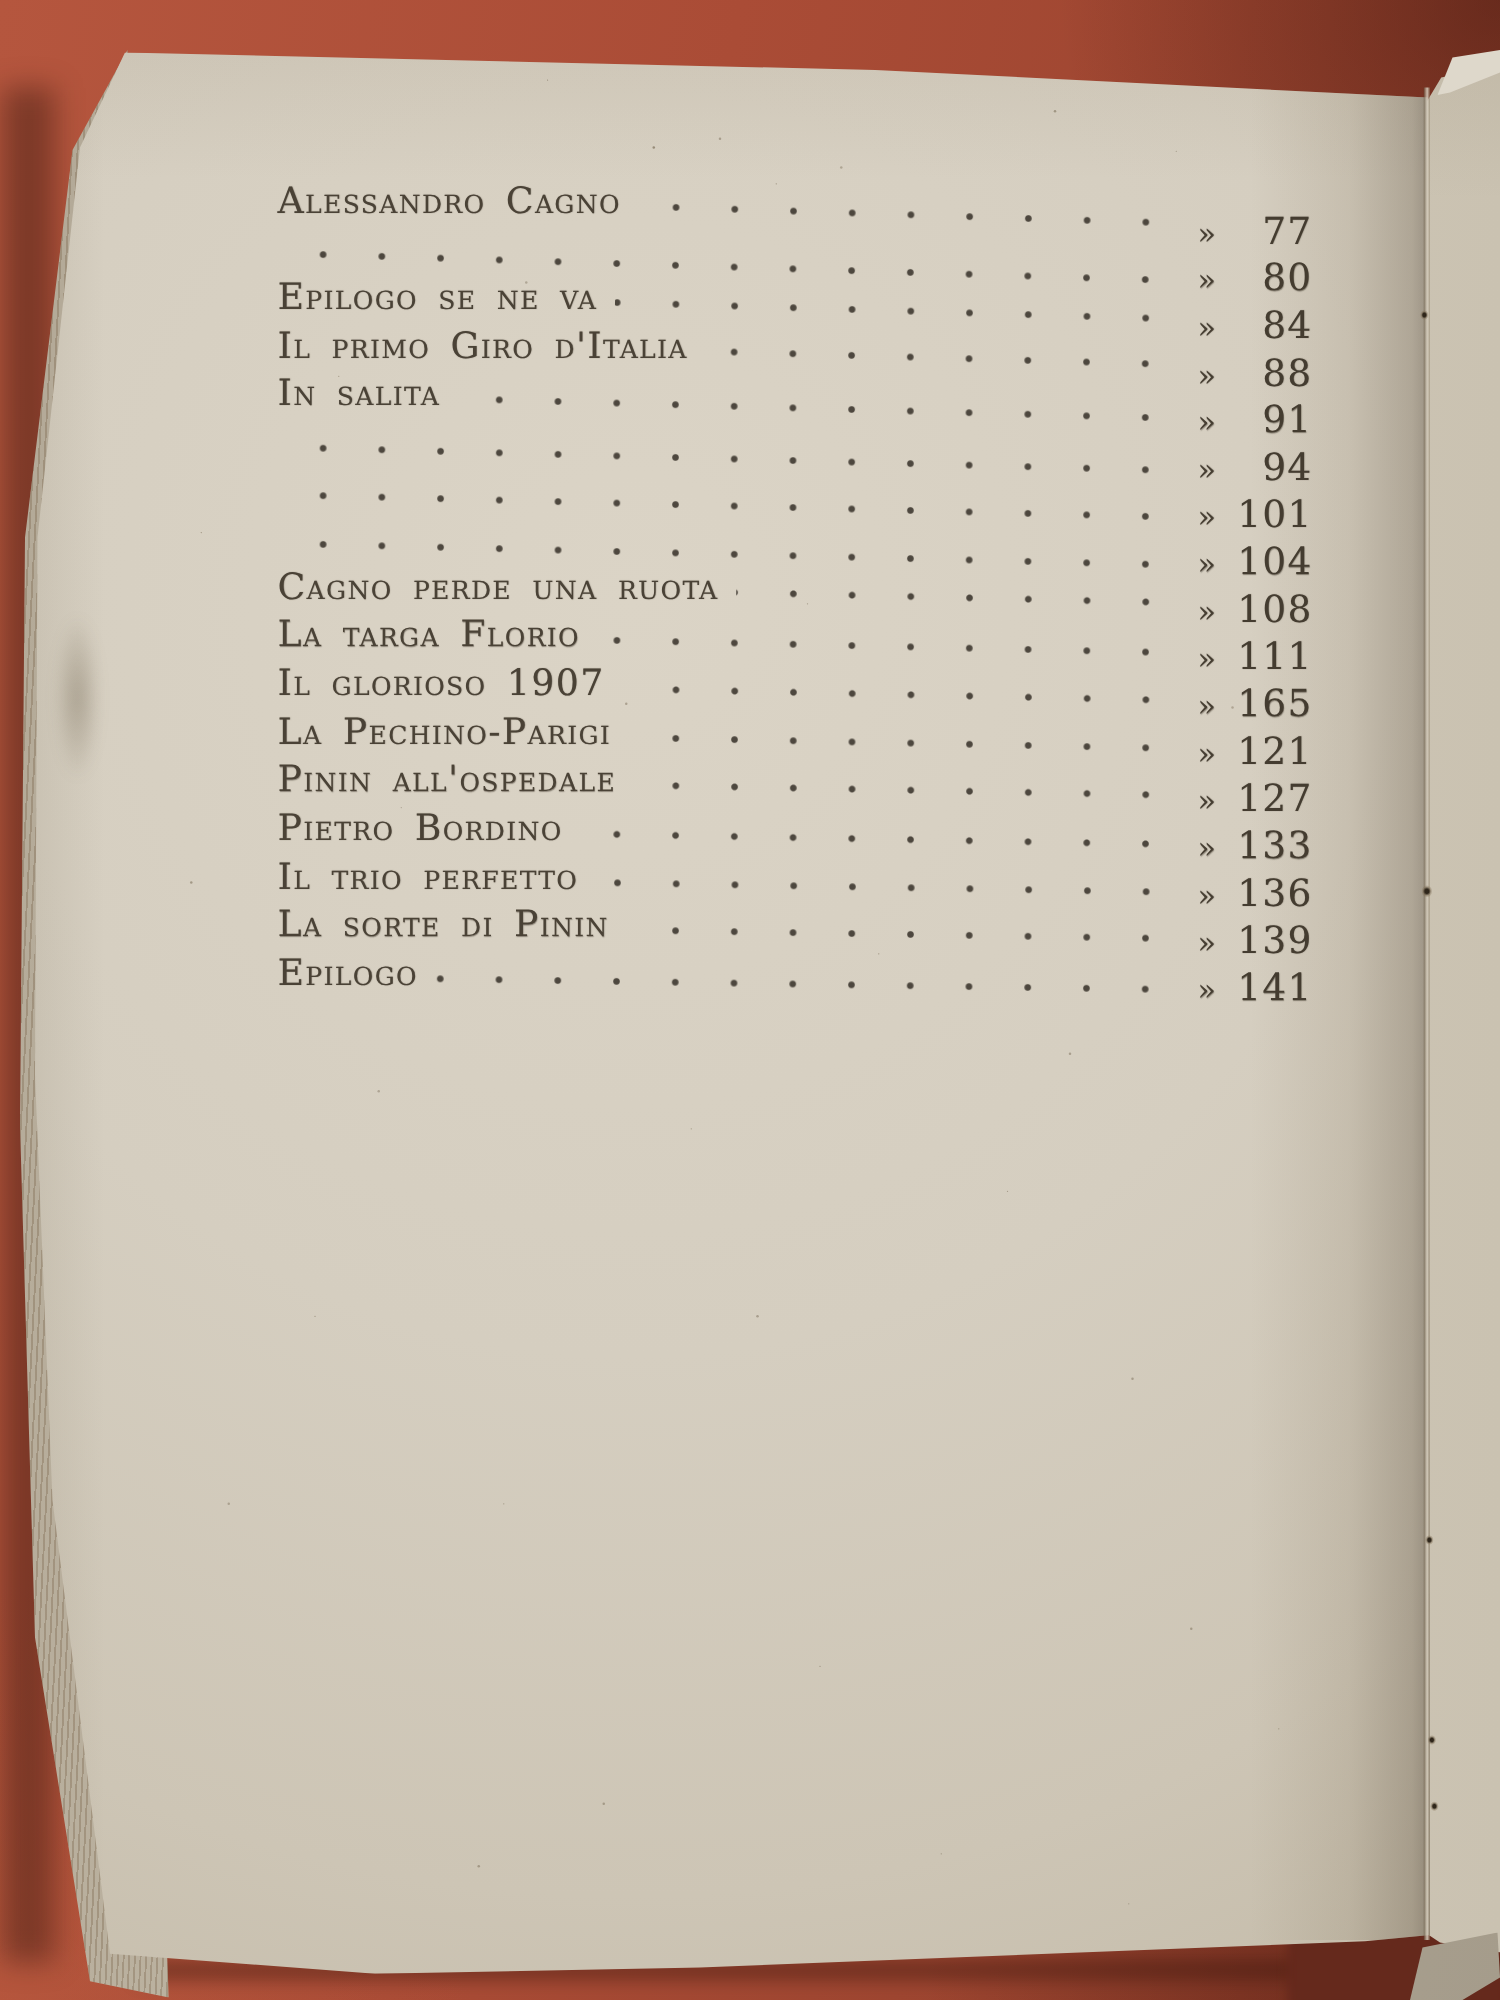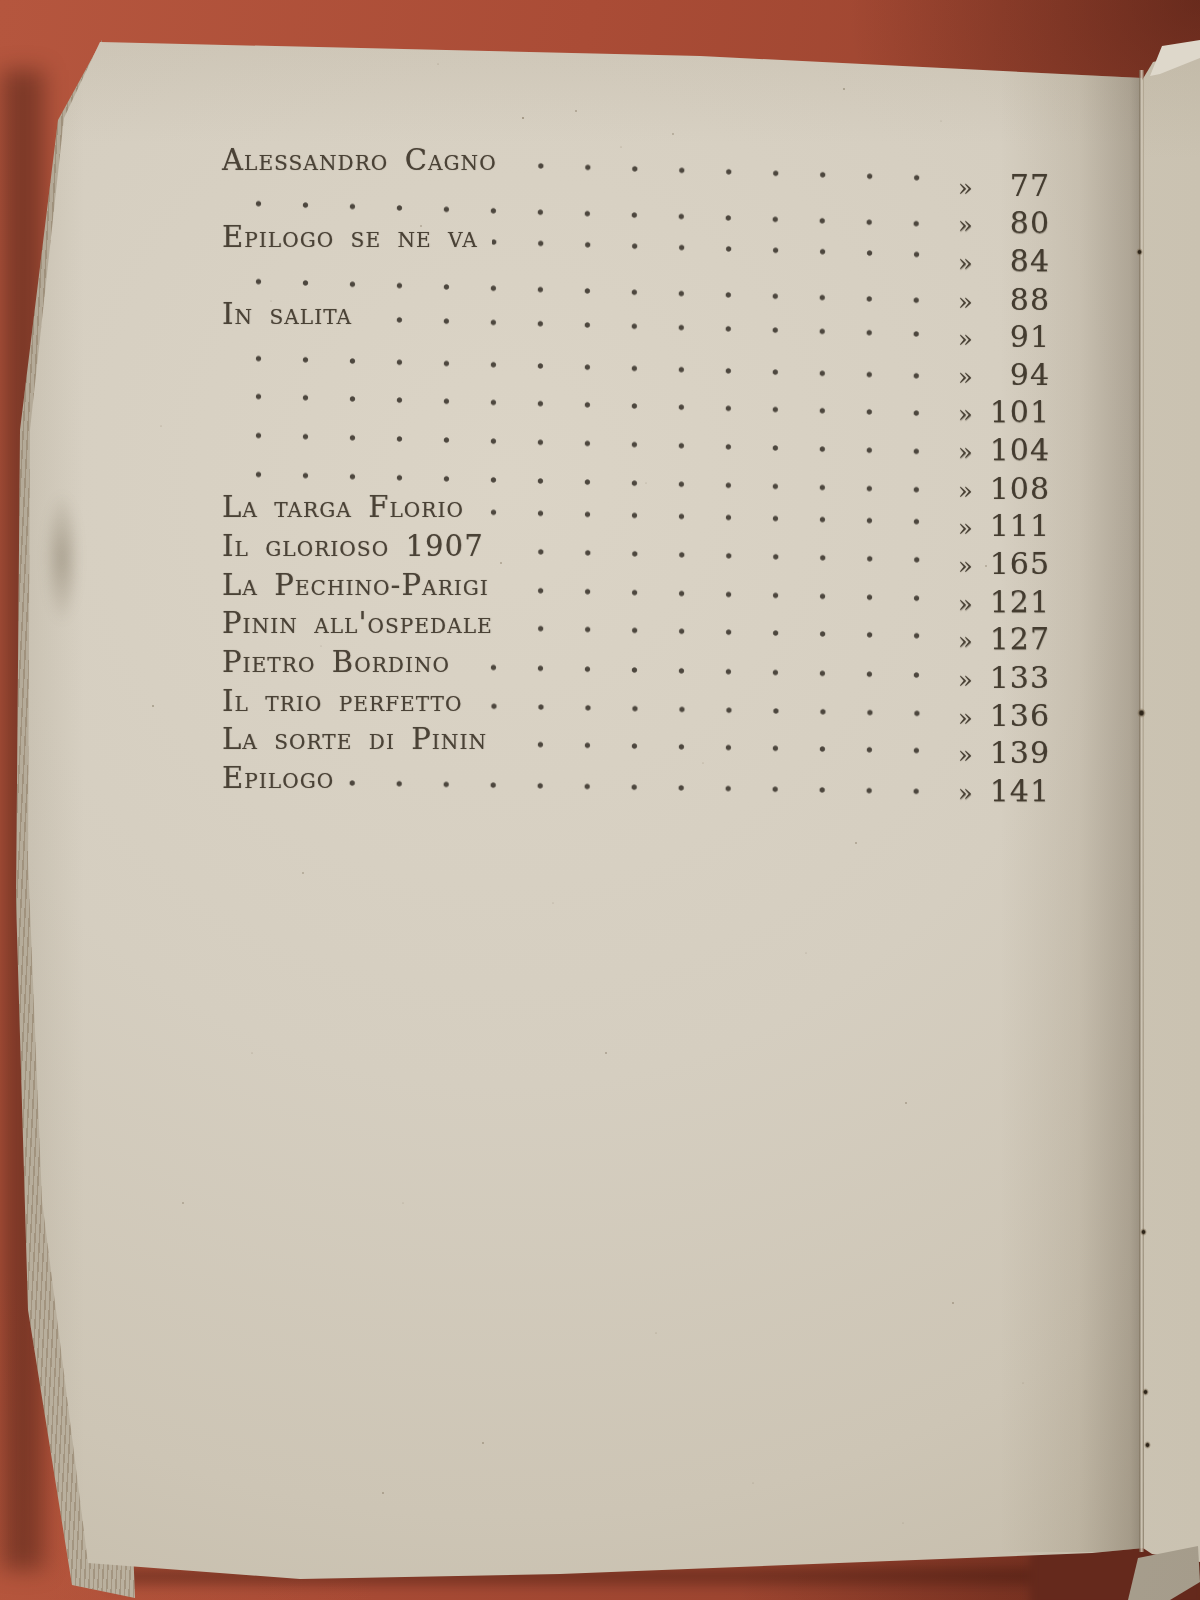--- a/index.html
+++ b/index.html
@@ -144,20 +144,21 @@
   <div class="toc-row">
     <span class="title">Epilogo se ne va</span>
     <span class="leader" style="transform: rotate(1.68deg);"></span>
     <span class="num-col" style="transform: translateY(24.4px);">
       <span class="ditto">»</span>
       <span class="pagenum">84</span>
     </span>
   </div>
 
   <div class="toc-row">
+    <span class="title">Il primo Giro d'Italia</span>
     <span class="leader" style="transform: rotate(1.62deg);"></span>
     <span class="num-col" style="transform: translateY(23.6px);">
       <span class="ditto">»</span>
       <span class="pagenum">88</span>
     </span>
   </div>
 
   <div class="toc-row">
     <span class="title">In salita</span>
     <span class="leader" style="transform: rotate(1.56deg);"></span>
@@ -185,20 +186,21 @@
 
   <div class="toc-row">
     <span class="leader" style="transform: rotate(1.38deg);"></span>
     <span class="num-col" style="transform: translateY(20.4px);">
       <span class="ditto">»</span>
       <span class="pagenum">104</span>
     </span>
   </div>
 
   <div class="toc-row">
+    <span class="title">Cagno perde una ruota</span>
     <span class="leader" style="transform: rotate(1.32deg);"></span>
     <span class="num-col" style="transform: translateY(19.6px);">
       <span class="ditto">»</span>
       <span class="pagenum">108</span>
     </span>
   </div>
 
   <div class="toc-row">
     <span class="title">La targa Florio</span>
     <span class="leader" style="transform: rotate(1.26deg);"></span>

